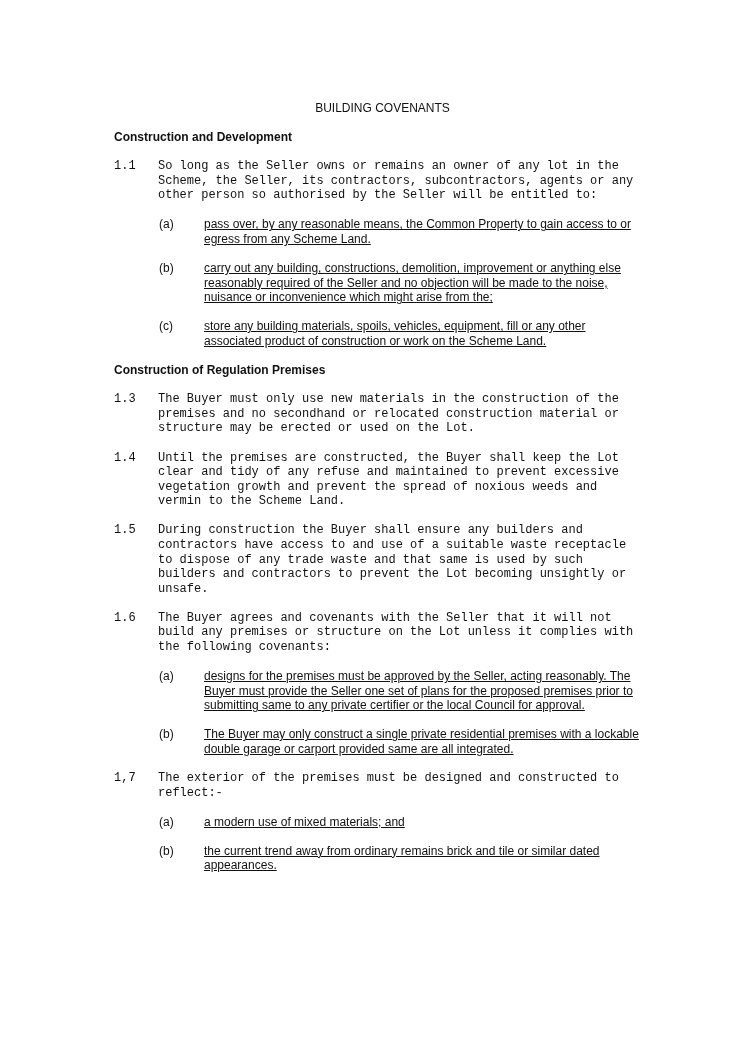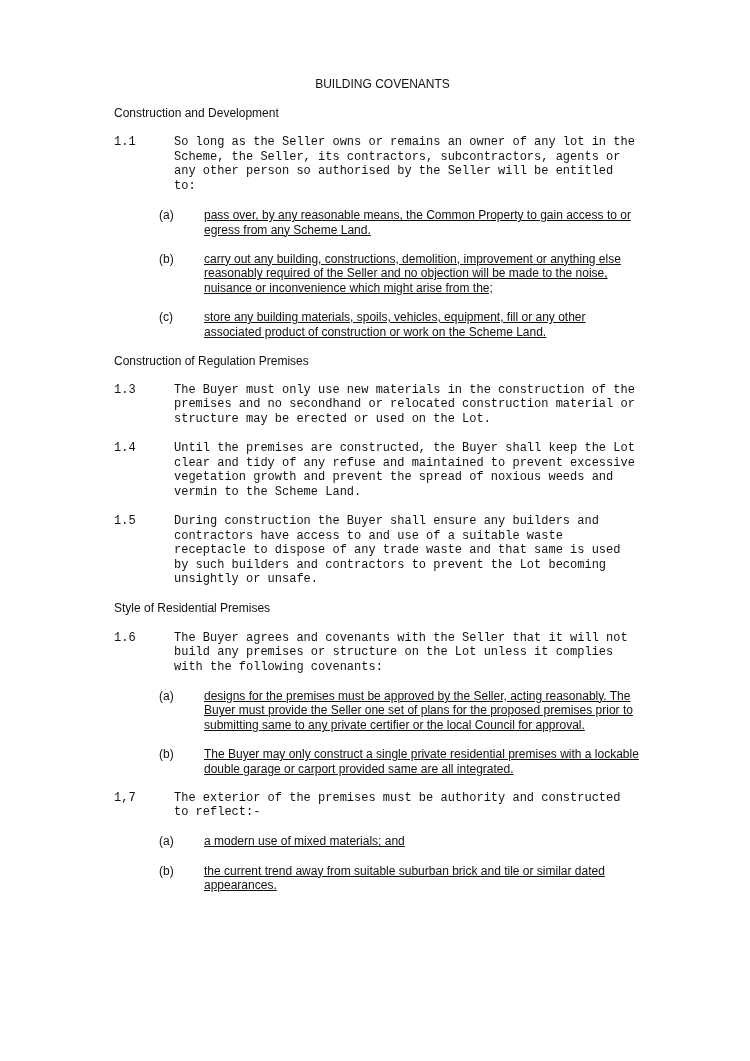--- a/index.html
+++ b/index.html
@@ -1,23 +1,23 @@
 <!DOCTYPE html>
 <html><head>
 <meta charset="utf-8">
 <style>
   html, body { margin: 0; padding: 0; background: #ffffff; }
   body { width: 750px; height: 1061px; position: relative; overflow: hidden;
          font-family: "Liberation Sans", sans-serif; font-size: 12px; line-height: 14.6px; color: #111; }
-  .page { position: absolute; left: 114px; top: 77px; width: 528px; }
+  .page { position: absolute; left: 114px; top: 101px; width: 528px; }
   .title { text-align: center; margin: 0 0 14.5px 0; padding-left: 9px; }
-  .heading { font-weight: normal; margin: 0 0 14.5px 0; }
+  .heading { font-weight: bold; margin: 0 0 14.5px 0; }
   .para { display: flex; margin: 0 0 14.5px 0; font-family: Liberation Mono, monospace; }
   .para .num { width: 44px; flex: none; }
-  .para .body { flex: 1; margin-left: 16px; }
+  .para .body { flex: 1; }
   .sub { display: flex; margin: 0 0 14.5px 45px; }
   .sub .letter { width: 45px; flex: none; }
   .sub .body { flex: 1; text-decoration: underline; }
 </style>
 </head>
 <body>
 
 <div class="page">
   <div class="title">BUILDING COVENANTS</div>
 
@@ -46,39 +46,38 @@
   </div>
   <div class="para">
     <span class="num">1.4</span>
     <span class="body">Until the premises are constructed, the Buyer shall keep the Lot clear and tidy of any refuse and maintained to prevent excessive vegetation growth and prevent the spread of noxious weeds and vermin to the Scheme Land.</span>
   </div>
   <div class="para">
     <span class="num">1.5</span>
     <span class="body">During construction the Buyer shall ensure any builders and contractors have access to and use of a suitable waste receptacle to dispose of any trade waste and that same is used by such builders and contractors to prevent the Lot becoming unsightly or unsafe.</span>
   </div>
 
-  <div class="heading">Style of Residential Premises</div>
   <div class="para">
     <span class="num">1.6</span>
     <span class="body">The Buyer agrees and covenants with the Seller that it will not build any premises or structure on the Lot unless it complies with the following covenants:</span>
   </div>
   <div class="sub">
     <span class="letter">(a)</span>
     <span class="body">designs for the premises must be approved by the Seller, acting reasonably. The Buyer must provide the Seller one set of plans for the proposed premises prior to submitting same to any private certifier or the local Council for approval.</span>
   </div>
   <div class="sub">
     <span class="letter">(b)</span>
     <span class="body">The Buyer may only construct a single private residential premises with a lockable double garage or carport provided same are all integrated.</span>
   </div>
 
   <div class="para">
     <span class="num">1,7</span>
-    <span class="body">The exterior of the premises must be authority and constructed to reflect:-</span>
+    <span class="body">The exterior of the premises must be designed and constructed to reflect:-</span>
   </div>
   <div class="sub">
     <span class="letter">(a)</span>
     <span class="body">a modern use of mixed materials;  and</span>
   </div>
   <div class="sub">
     <span class="letter">(b)</span>
-    <span class="body">the current trend away from suitable suburban brick and tile or similar dated appearances.</span>
+    <span class="body">the current trend away from ordinary remains brick and tile or similar dated appearances.</span>
   </div>
 </div>
 
 </body></html>

